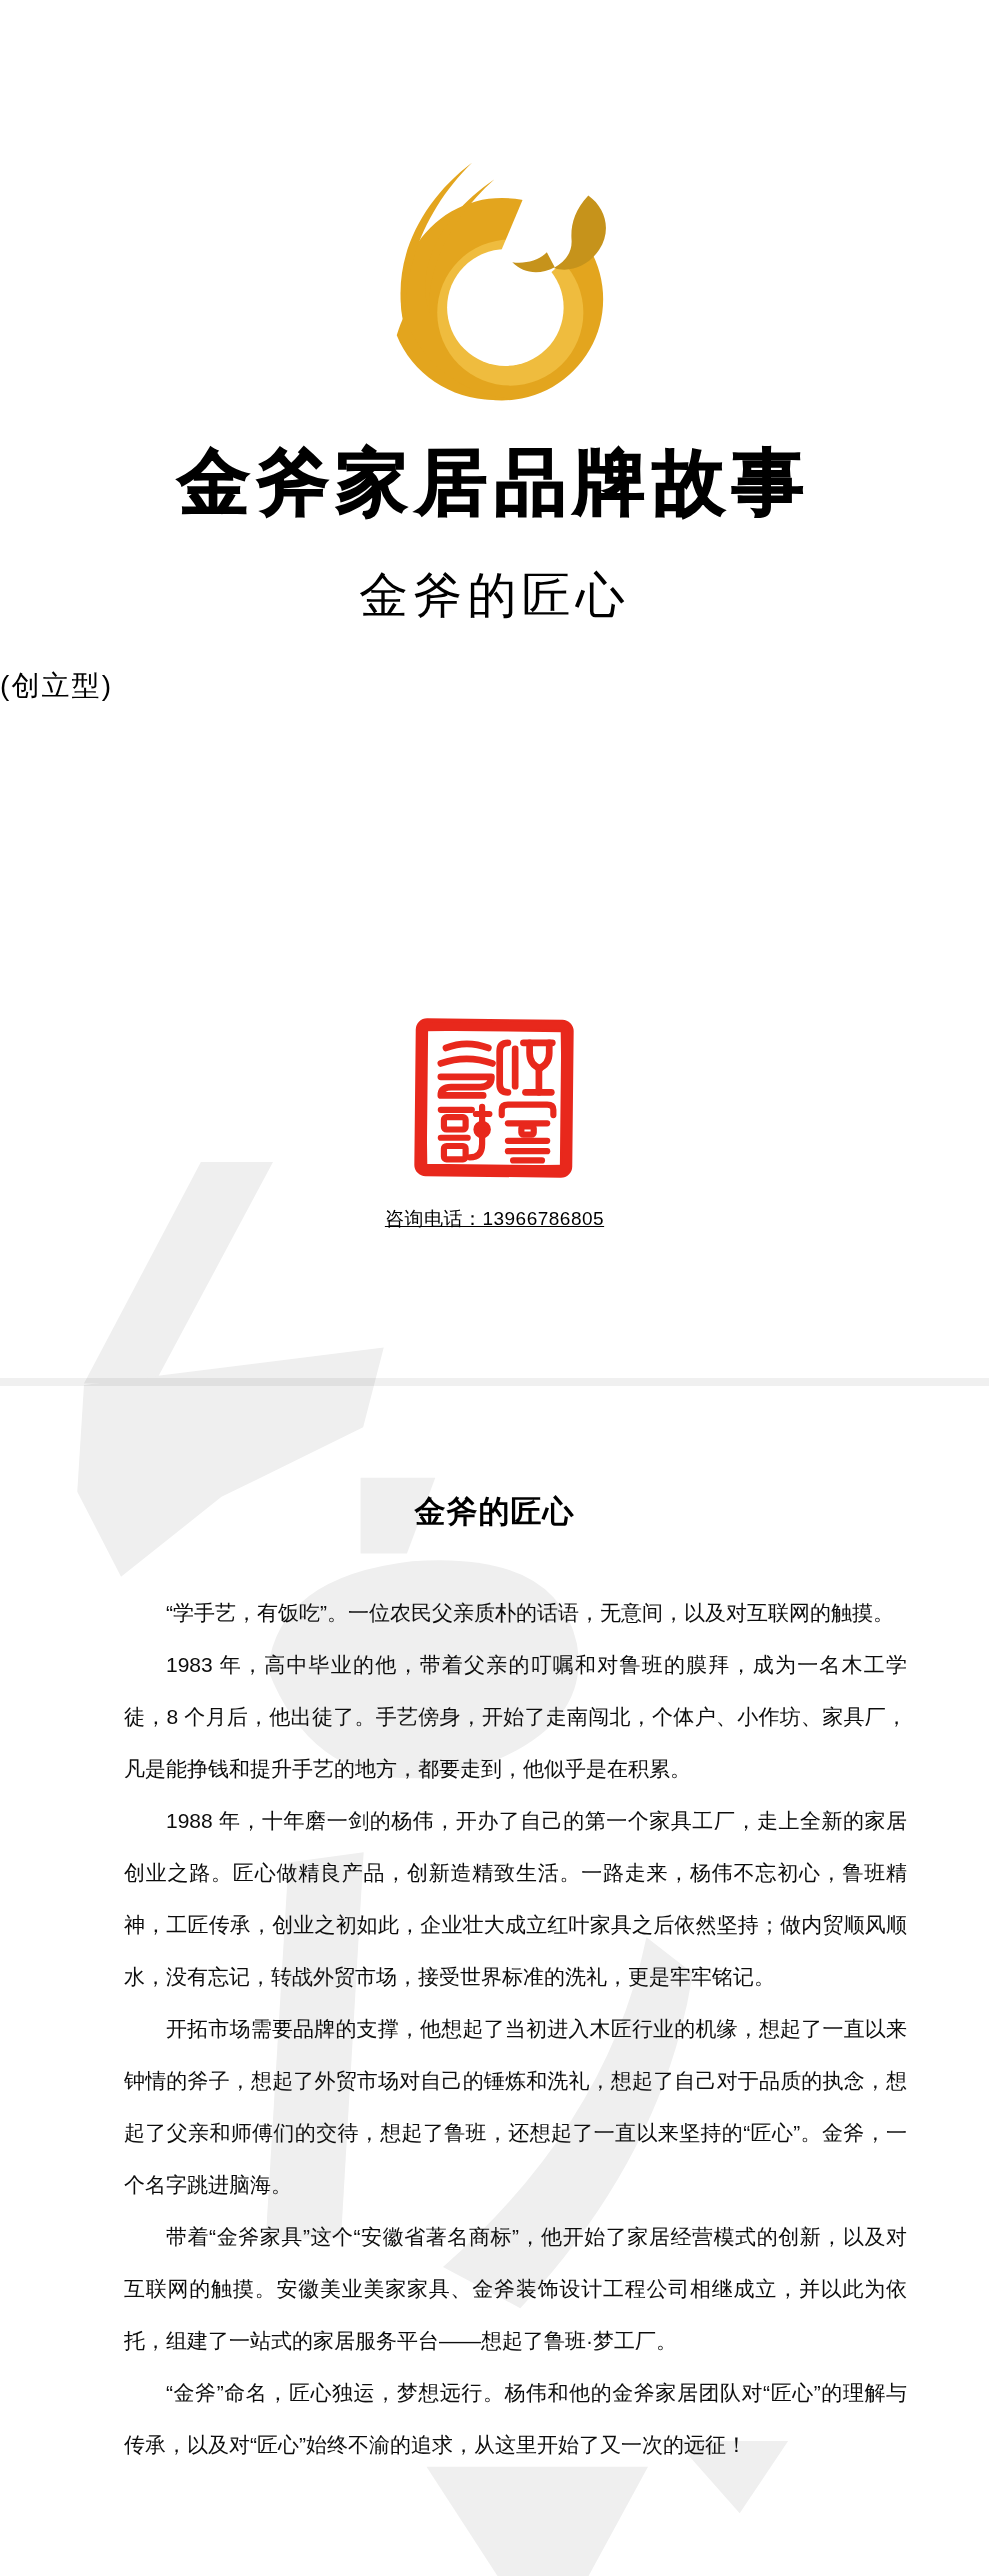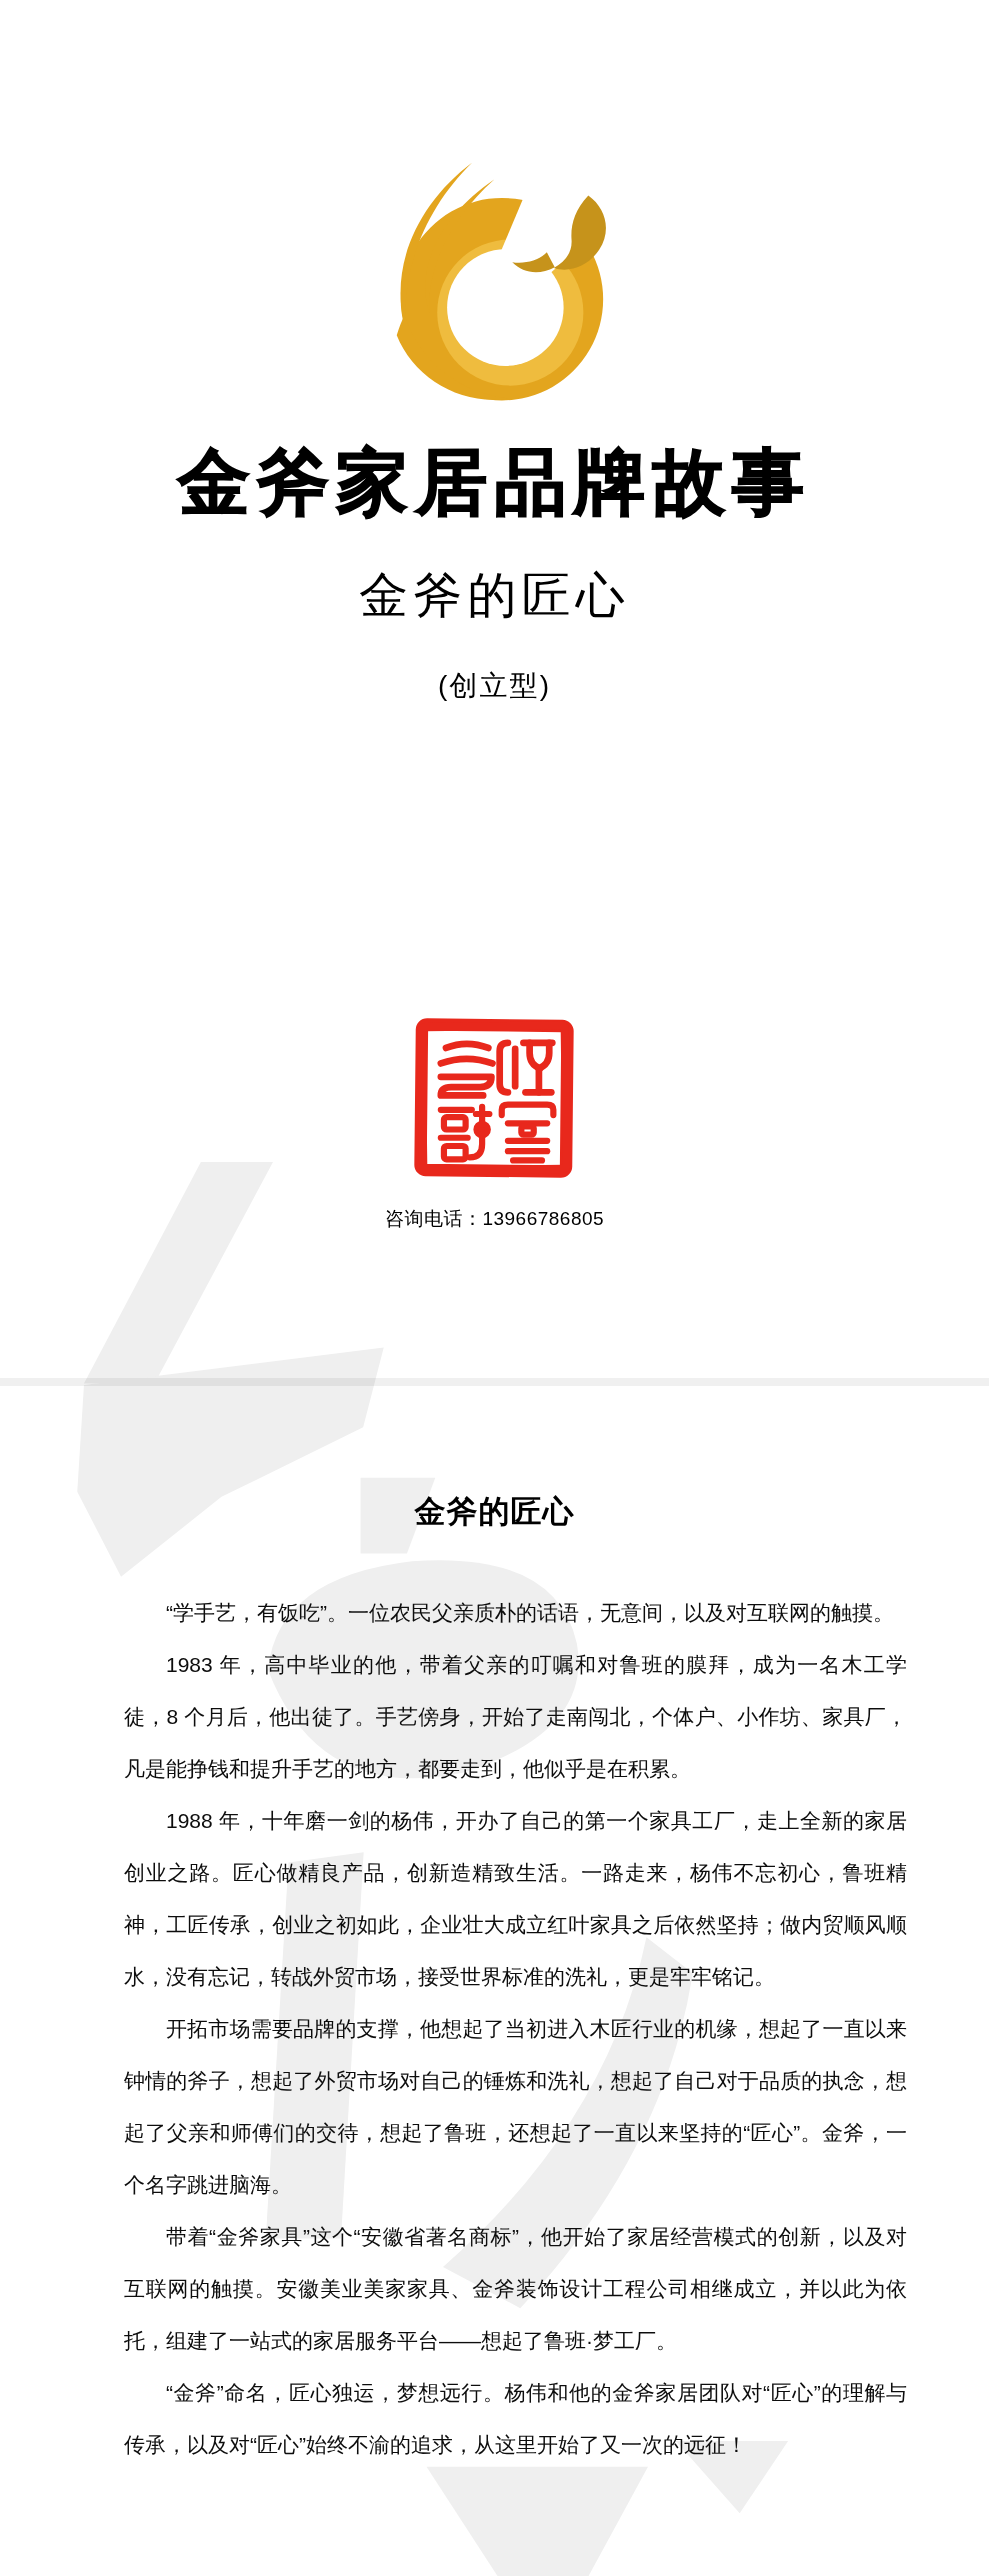--- a/index.html
+++ b/index.html
@@ -31,33 +31,34 @@
   }
   .sub-title {
     position: absolute; left: 0; top: 563px; width: 989px;
     text-align: center;
     font-size: 49px; font-weight: 500;
     letter-spacing: 5.2px;
     white-space: nowrap;
   }
   .type-label {
     position: absolute; left: 0; top: 667px; width: 989px;
-    text-align: center;
+    text-align: left;
     font-size: 28px; font-weight: 400;
     letter-spacing: 2.1px;
   }
   .seal-wrap {
     position: absolute; left: 414px; top: 1018px;
     width: 160px; height: 160px;
   }
   .phone-line {
     position: absolute; left: 0; top: 1206px; width: 989px;
     text-align: center;
     font-size: 19px; font-weight: 400;
     letter-spacing: 0.5px;
+    text-decoration: underline;
   }
   .page-separator {
     position: absolute; left: 0; top: 1378px;
     width: 989px; height: 7.7px;
     background: rgba(0,0,0,0.06);
   }
   .page2-heading {
     position: absolute; left: 0; top: 1491px; width: 989px;
     text-align: center;
     font-size: 31px; font-weight: 800;

